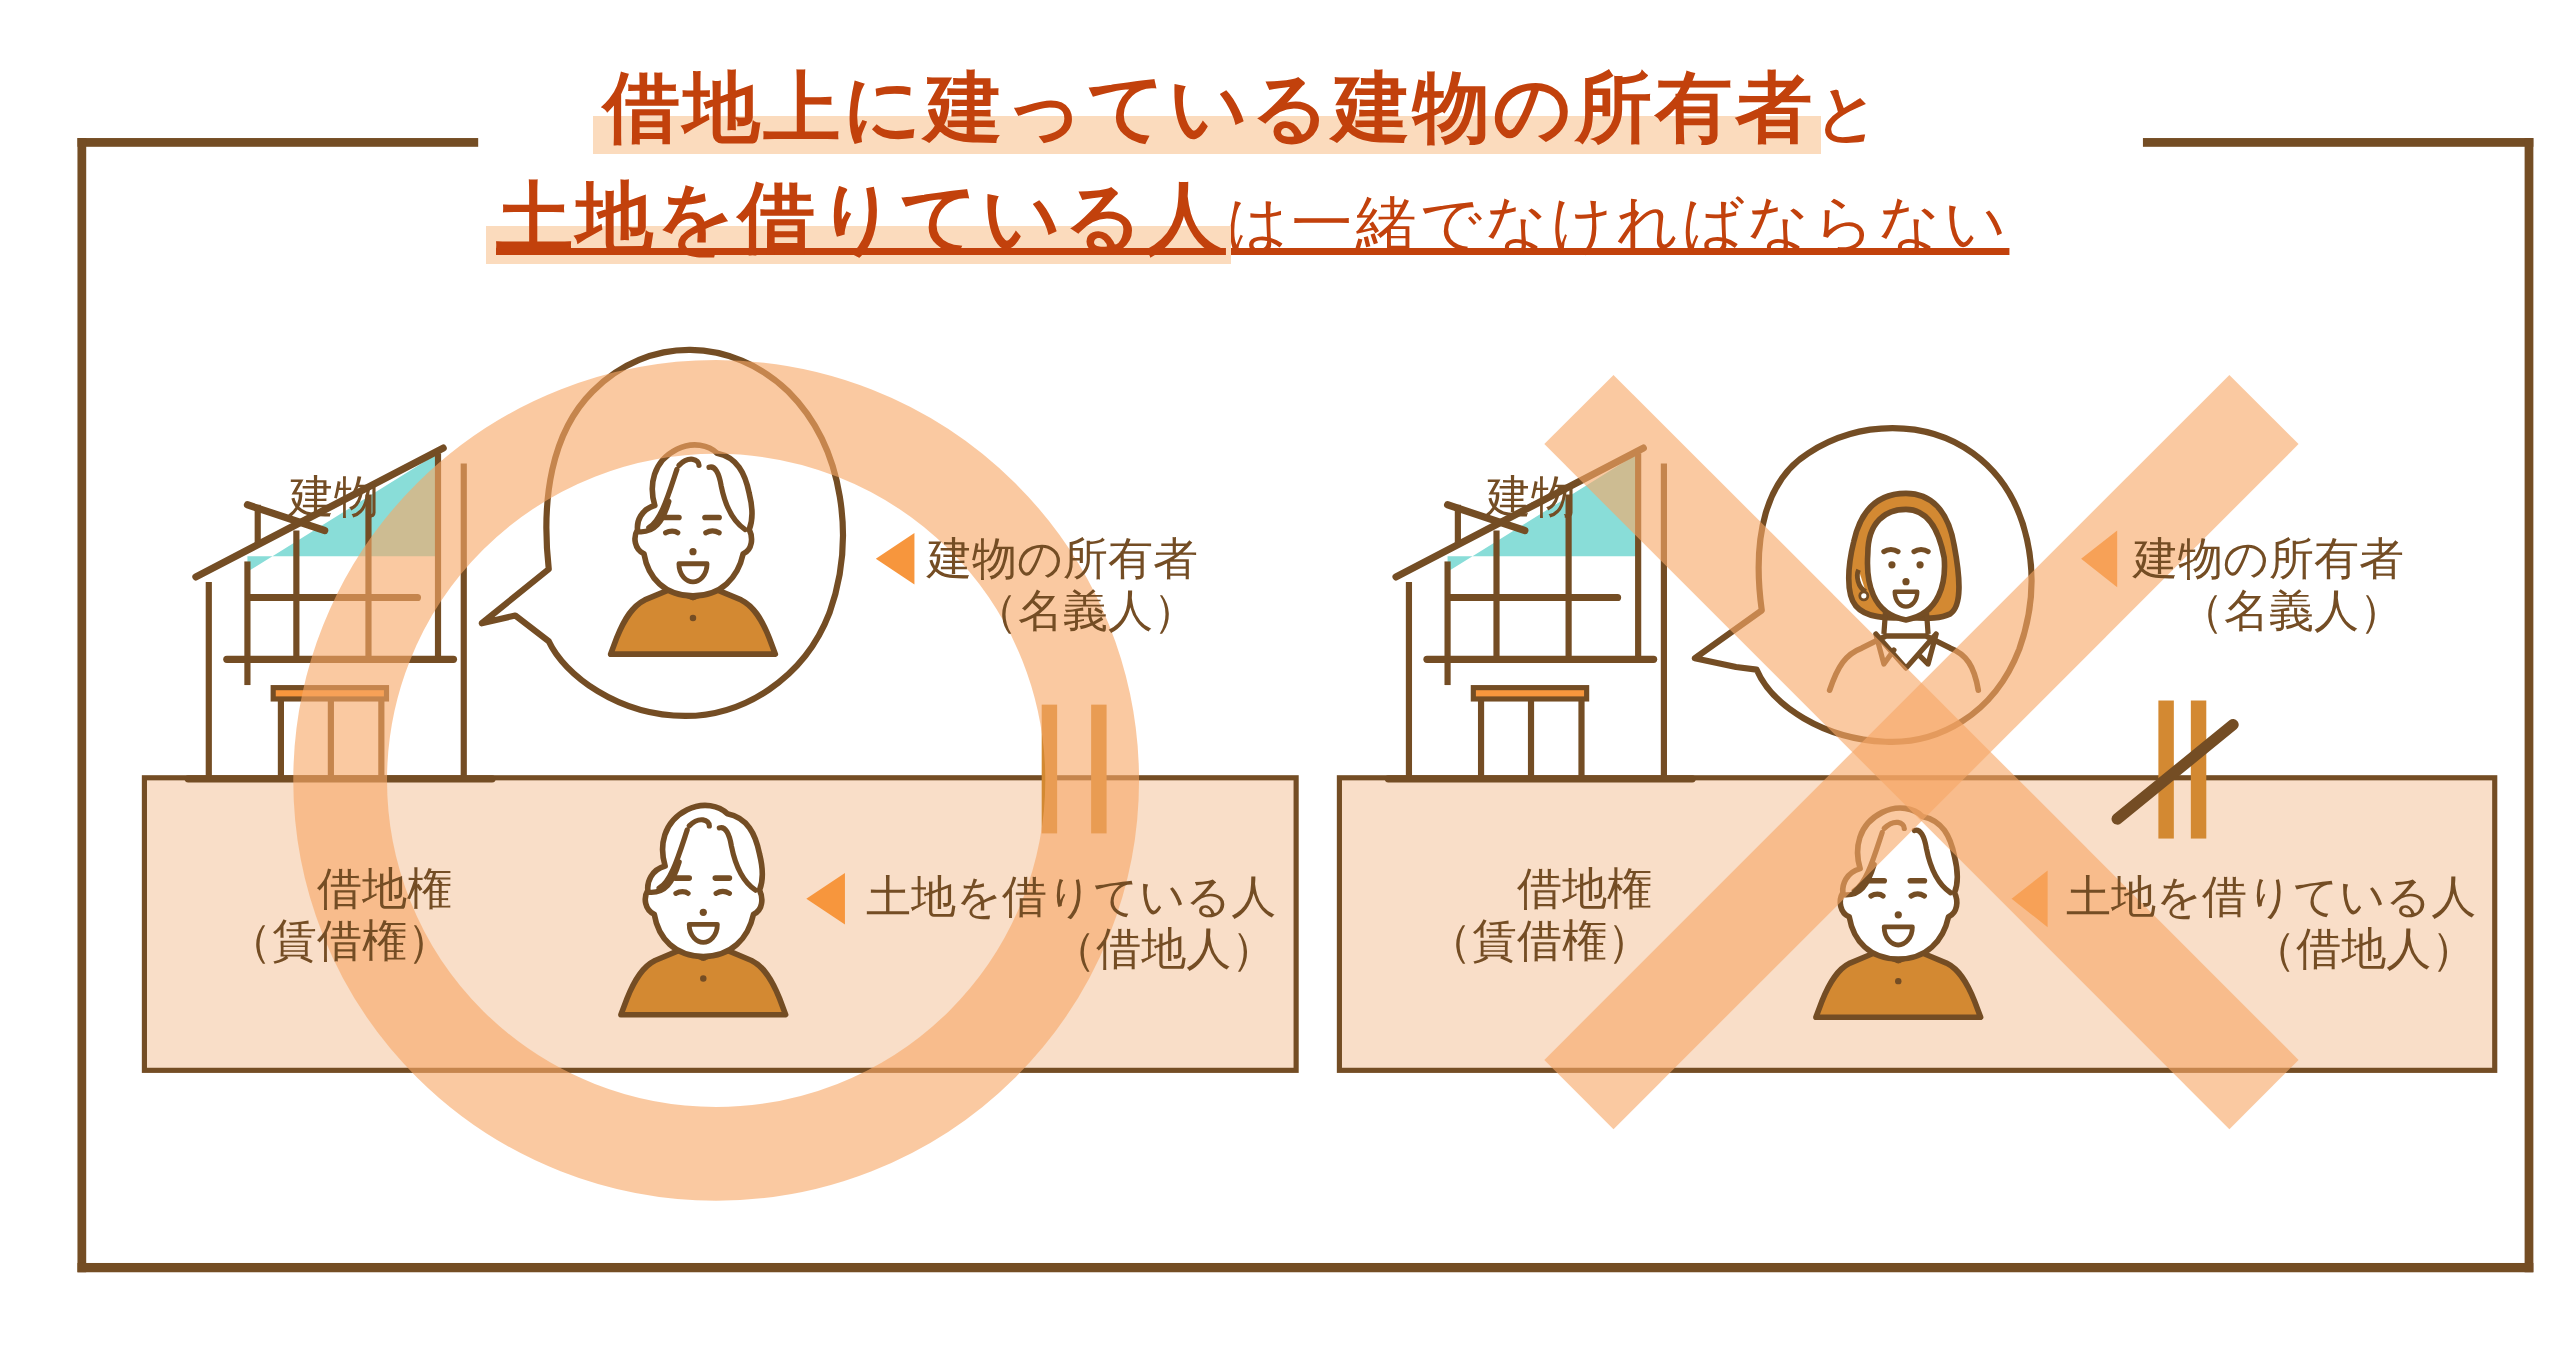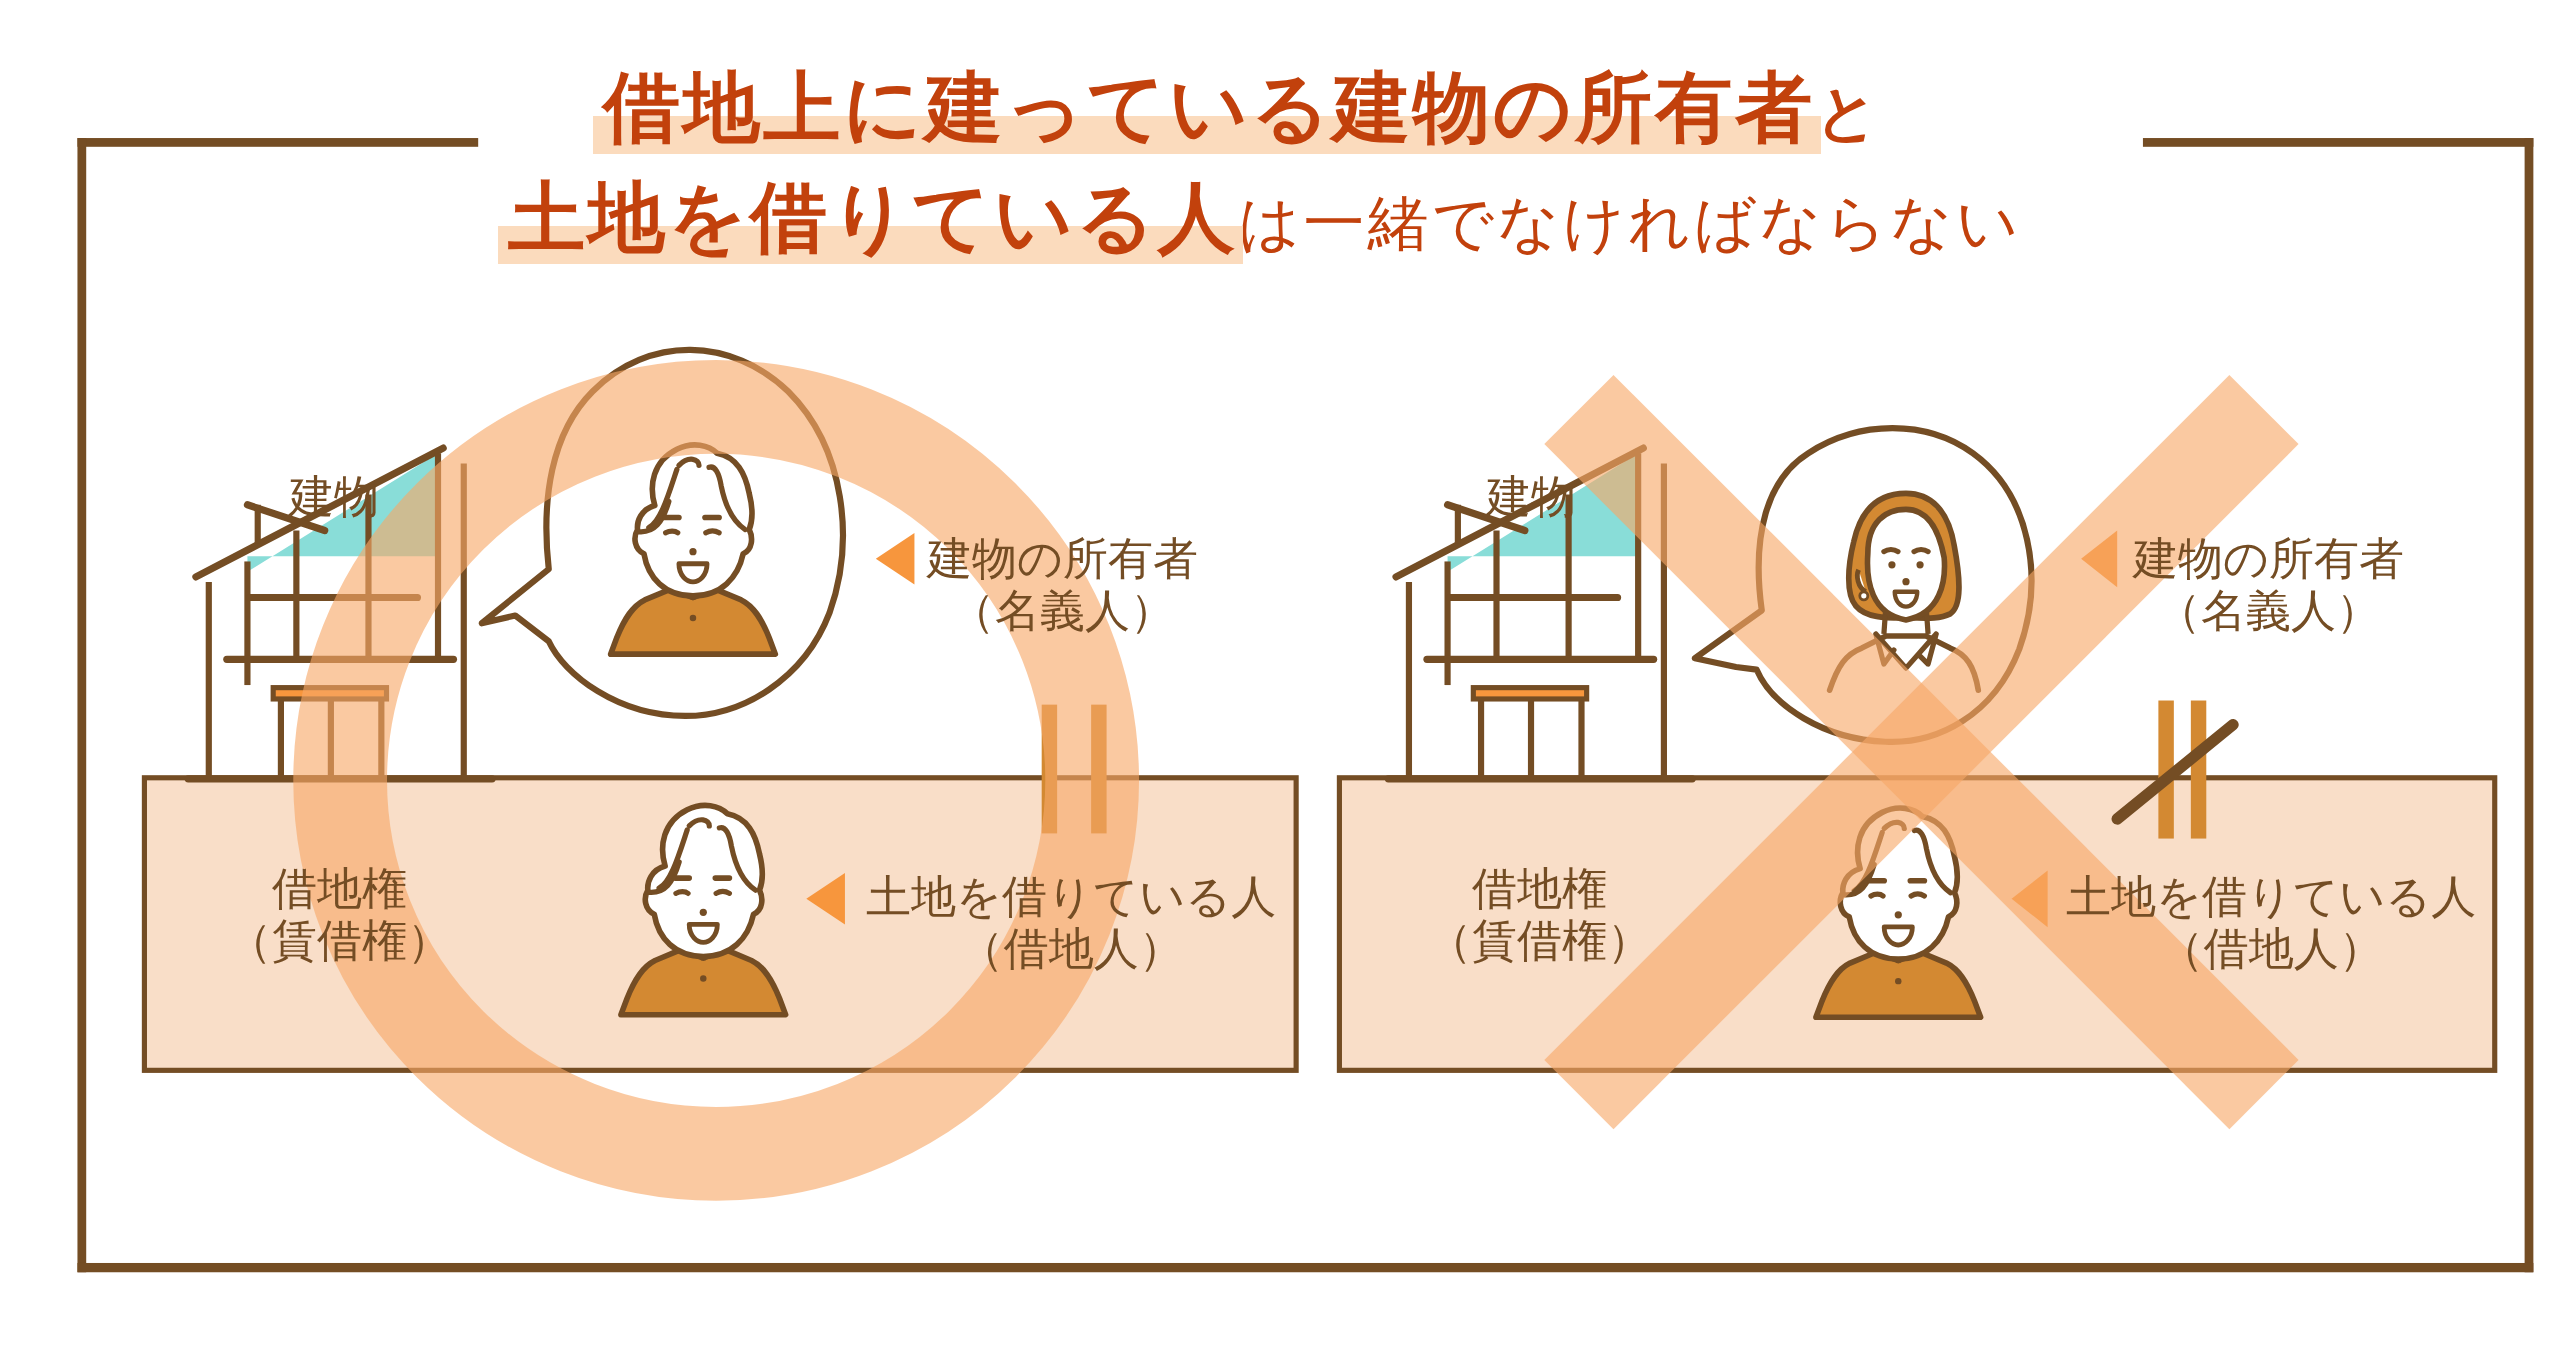--- a/index.html
+++ b/index.html
@@ -2,21 +2,21 @@
 <html style="font-size:8.2px"><head>
 <meta charset="utf-8">
 <style>
   html, body { margin:0; padding:0; background:#ffffff; }
   body { width:2600px; height:1349px; position:relative; overflow:hidden;
          font-family:"DejaVu Serif","Liberation Serif",serif; color:#744d24; }
   svg.canvas { position:absolute; left:0; top:0; }
   .title-line { position:absolute; white-space:nowrap; font-weight:bold; color:#c2410c; letter-spacing:3.1px; }
   .title-line .hl { position:relative; z-index:1; }
   .title-line .hl::before { content:""; position:absolute; left:-10.3px; right:-5.2px; bottom:-2.1px; height:42%; background:#fbdbbd; z-index:-1; }
-  .label { position:absolute; text-align:center; white-space:nowrap; color:#744d24; line-height:1.15; }
+  .label { position:absolute; text-align:right; white-space:nowrap; color:#744d24; line-height:1.15; }
   .lbl-md { font-size:45px; }
 </style>
 </head>
 <body>
 
 <svg class="canvas" width="2600" height="1349" viewBox="0 0 5047 2619">
   <defs>
 
     <g id="man">
       <path d="M-205,250 L-190,210 C-170,160 -150,130 -120,115 L-60,90 L-45,65 L0,80 L45,65 L60,90 L120,115 C150,130 170,160 190,210 L205,250 Z" fill="#d38932" stroke="#744d24" stroke-width="14" stroke-linejoin="round"></path>
@@ -124,21 +124,21 @@
     <g stroke="#f7a867" stroke-opacity="0.62" stroke-width="190">
       <line x1="3065" y1="795" x2="4395" y2="2125"></line>
       <line x1="4395" y1="795" x2="3065" y2="2125"></line>
     </g>
   </g>
 </svg>
 
 <div class="title-line" style="left:603px; top:57px; font-size:77px;">
   <span class="hl">借地上に建っている建物の所有者</span><span style="font-size:62px;">と</span>
 </div>
-<div class="title-line" style="left:508px; top:167px; font-size:77px;">
+<div class="title-line" style="left:496px; top:167px; font-size:77px;text-decoration:underline;">
   <span class="hl">土地を借りている人</span><span style="font-size:61px; font-weight:normal;">は一緒でなければならない</span>
 </div>
 
 <div class="label lbl-md" style="left:289px; top:471px;">建物</div>
 <div class="label lbl-md" style="left:927px; top:533px;">
   <div>建物の所有者</div>
   <div>（名義人）</div>
 </div>
 <div class="label lbl-md" style="left:866px; top:871px;">
   <div>土地を借りている人</div>

